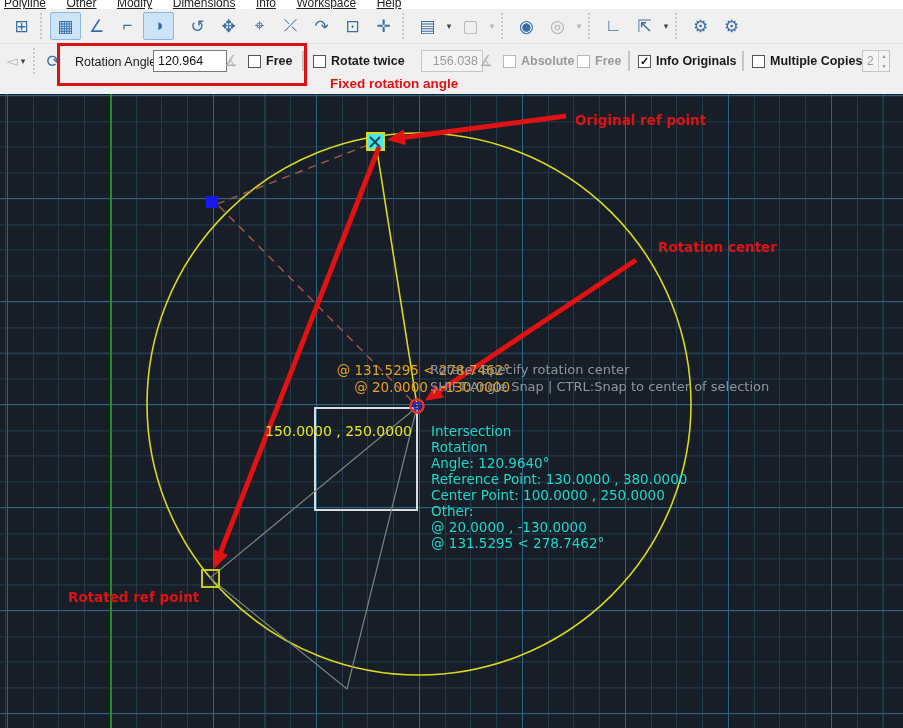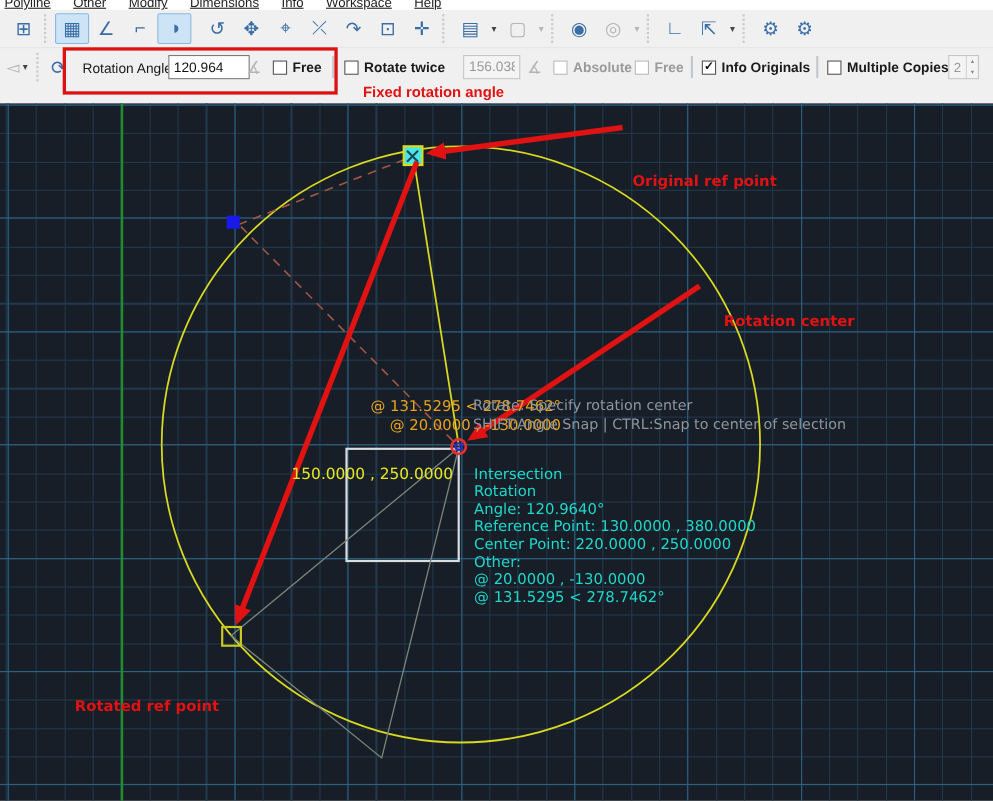--- a/index.html
+++ b/index.html
@@ -60,21 +60,21 @@
       repeating-linear-gradient(180deg, #223a4c 0, #223a4c 1px, transparent 1px, transparent 25.75px);
     background-position: 7px 0, 0 1px, 7px 0, 0 1.4px; }
   .axis-green { position:absolute; left:110px; top:0; width:2px; height:100%; background:#1f8f1f; }
   svg.overlay { position:absolute; left:0; top:0; }
 
   .ctext { position:absolute; white-space:nowrap; font-family:"DejaVu Sans", sans-serif; }
   .orange { color:#e8a21e; font-size:13.5px; text-align:right; width:280px; }
   .grayp  { color:#8e959d; font-size:13px; }
   .ycoord { color:#e8e822; font-size:14px; }
   .cyan   { color:#1fd8c8; font-size:13.5px; line-height:16px; }
-  .redlab { color:#e01212; font-size:13.5px; font-weight:bold; font-family:"DejaVu Sans", sans-serif;margin-top:45px; }
+  .redlab { color:#e01212; font-size:13.5px; font-weight:bold; font-family:"DejaVu Sans", sans-serif; }
 </style>
 </head>
 <body>
 
 <div class="menubar">
   <div class="inner">
     <span class="menu-item">Polyline</span>
     <span class="menu-item">Other</span>
     <span class="menu-item">Modify</span>
     <span class="menu-item">Dimensions</span>
@@ -130,21 +130,21 @@
     <div class="cbbox"></div>
     <span class="cbtext">Free</span>
   </div>
 
   <div class="vline" style="left:302px"></div>
 
   <div class="cb" style="left:313px">
     <div class="cbbox"></div>
     <span class="cbtext">Rotate twice</span>
   </div>
-  <input class="field grayed" style="left: 405px; width: 52px;" disabled="" value="156.038">
+  <input class="field grayed" style="left: 405px; width: 62px; text-align: right;" disabled="" value="156.038">
   <div class="tbtn small grayed" style="position:absolute;left:474px;top:3px">∡</div>
 
   <div class="cb grayed" style="left:503px">
     <div class="cbbox"></div>
     <span class="cbtext">Absolute</span>
   </div>
   <div class="cb grayed" style="left:577px">
     <div class="cbbox"></div>
     <span class="cbtext">Free</span>
   </div>
@@ -218,21 +218,21 @@
   <div class="ctext grayp" style="left:430px;top:268px">Rotate: Specify rotation center</div>
   <div class="ctext grayp" style="left:430px;top:285px">SHIFT:Angle Snap | CTRL:Snap to center of selection</div>
 
   <div class="ctext ycoord" style="left:265px;top:329px">150.0000 , 250.0000</div>
 
   <div class="ctext cyan" style="left:431px;top:329px">
     <div>Intersection</div>
     <div>Rotation</div>
     <div>Angle: 120.9640°</div>
     <div>Reference Point: 130.0000 , 380.0000</div>
-    <div>Center Point: 220.0000 , 250.0000</div>
+    <div>Center Point: 100.0000 , 250.0000</div>
     <div>Other:</div>
     <div>@ 20.0000 , -130.0000</div>
     <div>@ 131.5295 &lt; 278.7462°</div>
   </div>
 
   <div class="ctext redlab" style="left:575px;top:18px">Original ref point</div>
   <div class="ctext redlab" style="left:658px;top:145px">Rotation center</div>
   <div class="ctext redlab" style="left:68px;top:495px">Rotated ref point</div>
 </div>
 

